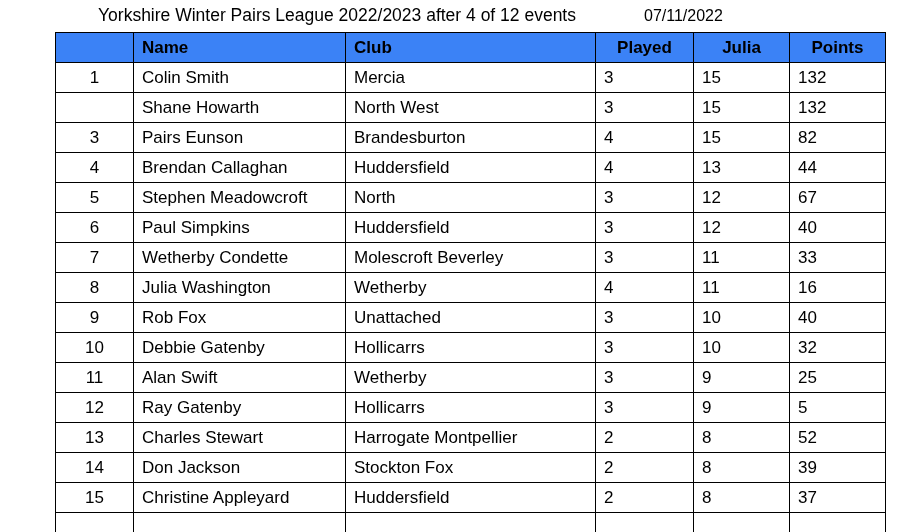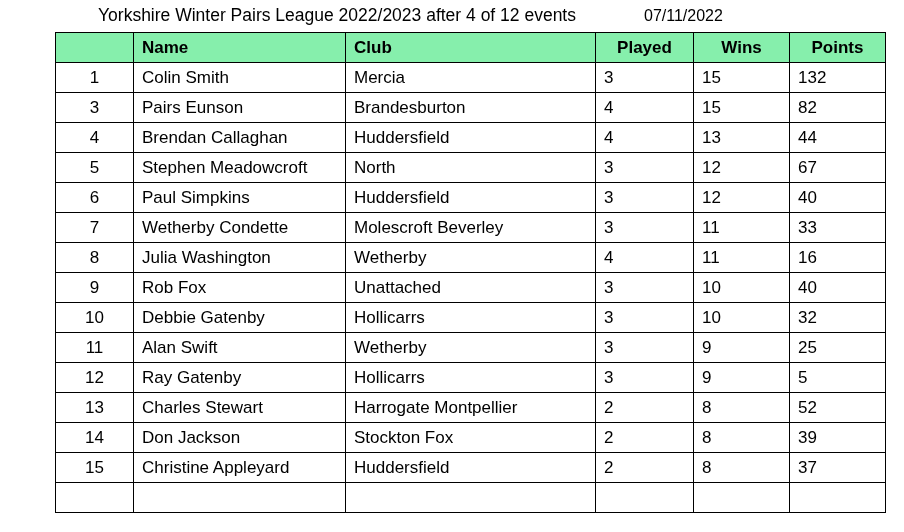--- a/index.html
+++ b/index.html
@@ -47,21 +47,21 @@
   table.standings td {
     border: 1px solid #000000;
     font-size: 17px;
     height: 30px;
     padding: 0 8px;
     box-sizing: border-box;
     overflow: hidden;
     white-space: nowrap;
   }
   thead th {
-    background: #86efac;
+    background: #3b82f6;
     font-weight: bold;
   }
   col.c-rank  { width: 78px; }
   col.c-name  { width: 212px; }
   col.c-club  { width: 250px; }
   col.c-played{ width: 98px; }
   col.c-wins  { width: 96px; }
   col.c-points{ width: 96px; }
 
   .col-rank   { text-align: center; }
@@ -90,29 +90,37 @@
       <col class="c-played">
       <col class="c-wins">
       <col class="c-points">
     </colgroup>
     <thead>
       <tr>
         <th class="col-rank"></th>
         <th class="col-name">Name</th>
         <th class="col-club">Club</th>
         <th class="col-num">Played</th>
-        <th class="col-num">Wins</th>
+        <th class="col-num">Julia</th>
         <th class="col-num">Points</th>
       </tr>
     </thead>
     <tbody>
       <tr>
         <td class="col-rank">1</td>
         <td class="col-name">Colin Smith</td>
         <td class="col-club">Mercia</td>
+        <td class="col-num">3</td>
+        <td class="col-num">15</td>
+        <td class="col-num">132</td>
+      </tr>
+      <tr>
+        <td class="col-rank"></td>
+        <td class="col-name">Shane Howarth</td>
+        <td class="col-club">North West</td>
         <td class="col-num">3</td>
         <td class="col-num">15</td>
         <td class="col-num">132</td>
       </tr>
       <tr>
         <td class="col-rank">3</td>
         <td class="col-name">Pairs Eunson</td>
         <td class="col-club">Brandesburton</td>
         <td class="col-num">4</td>
         <td class="col-num">15</td>

